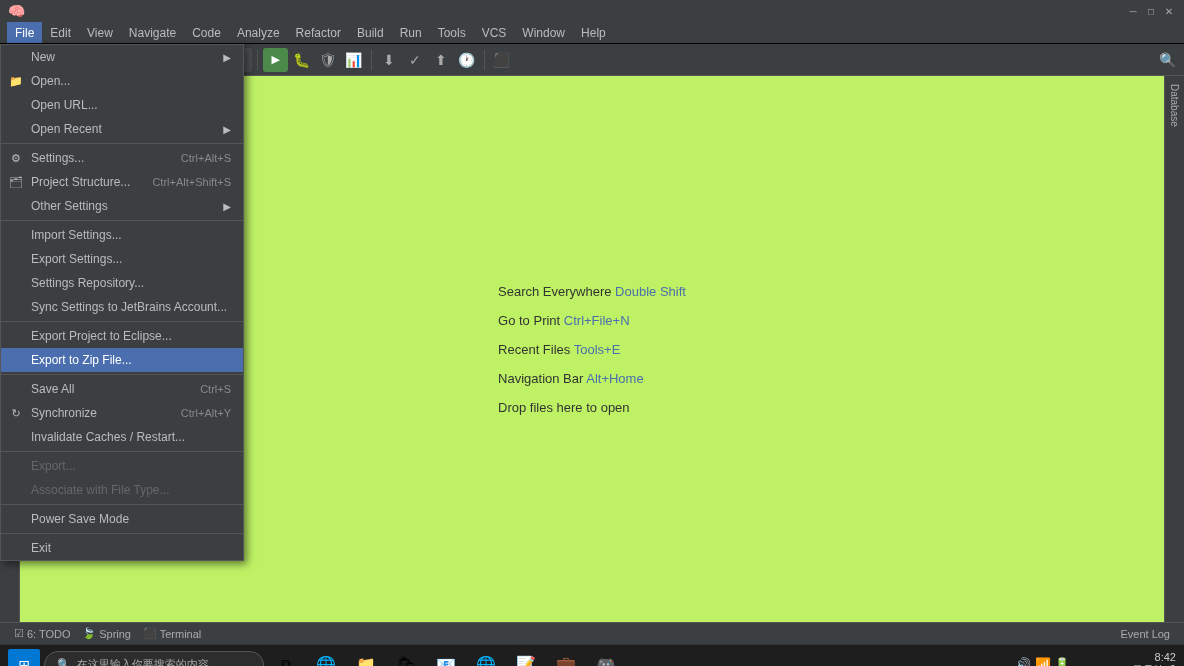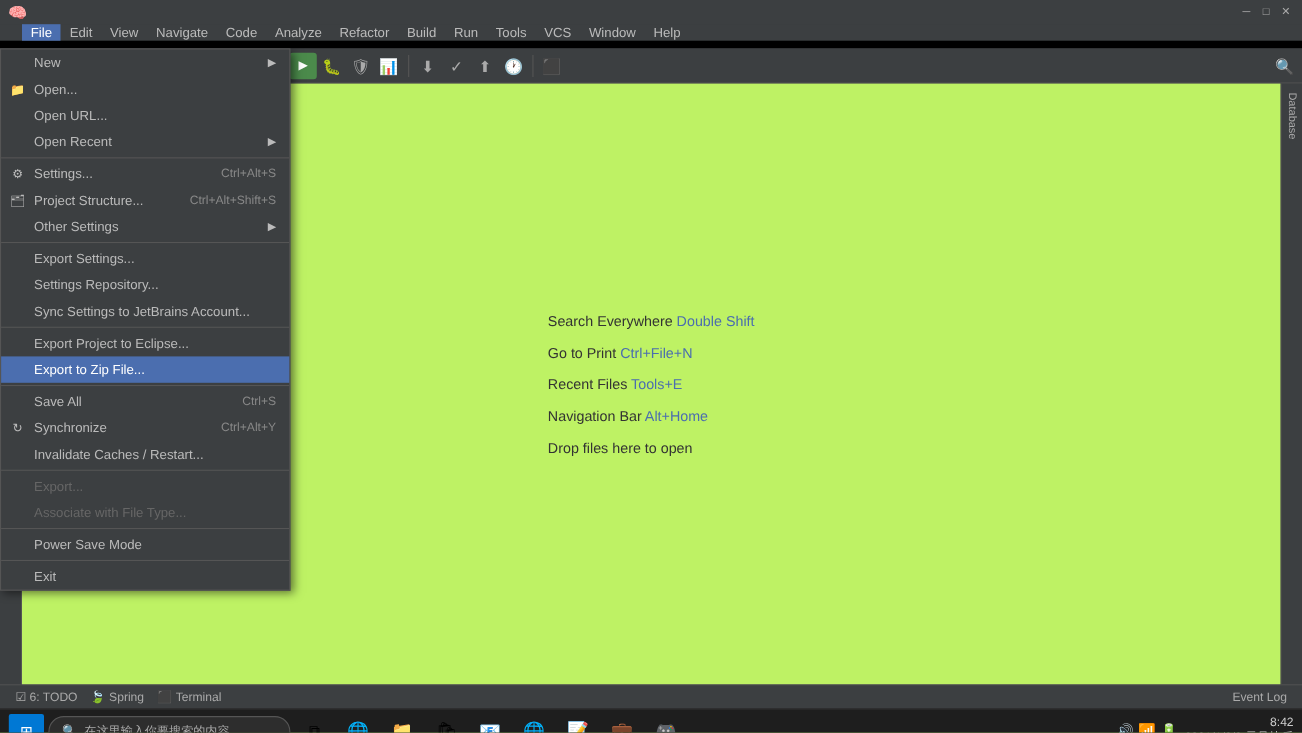--- a/index.html
+++ b/index.html
@@ -31,22 +31,22 @@
       display: flex; align-items: center; justify-content: center;
       font-size: 10px; color: #aaa; cursor: pointer;
     }
 
     
     #menu-bar {
       height: 22px;
       background: #3c3f41;
       display: flex;
       align-items: center;
-      border-bottom: 7px solid #000000;
-      padding: 0 20px;
+      border-bottom: 1px solid #000000;
+      padding: 0 7px;
       color: #bbbbbb;
       font-size: 12px;
     }
     .menu-item {
       padding: 2px 8px;
       cursor: pointer;
       height: 100%;
       display: flex;
       align-items: center;
     }
@@ -192,21 +192,21 @@
     .system-tray {
       display: flex; align-items: center; gap: 6px;
       color: #ccc; font-size: 11px;
     }
 
     
     #file-menu-dropdown {
       position: absolute;
       top: 44px;
       left: 0px;
-      width: 264px;
+      width: 244px;
       background: #3c3f41;
       border: 1px solid #555;
       box-shadow: 3px 3px 8px rgba(0,0,0,0.5);
       z-index: 1000;
       color: #bbbbbb;
       font-size: 12px;
     }
     .menu-entry {
       display: flex;
       align-items: center;
@@ -400,20 +400,24 @@
     <span class="shortcut-hint">Ctrl+Alt+Shift+S</span>
   </div>
   <div class="menu-entry">
     <span class="icon-area"></span>
     <span>Other Settings</span>
     <span class="arrow">▶</span>
   </div>
   <div class="menu-separator"></div>
   <div class="menu-entry">
     <span class="icon-area"></span>
+    <span>Import Settings...</span>
+  </div>
+  <div class="menu-entry">
+    <span class="icon-area"></span>
     <span>Export Settings...</span>
   </div>
   <div class="menu-entry">
     <span class="icon-area"></span>
     <span>Settings Repository...</span>
   </div>
   <div class="menu-entry">
     <span class="icon-area"></span>
     <span>Sync Settings to JetBrains Account...</span>
   </div>

